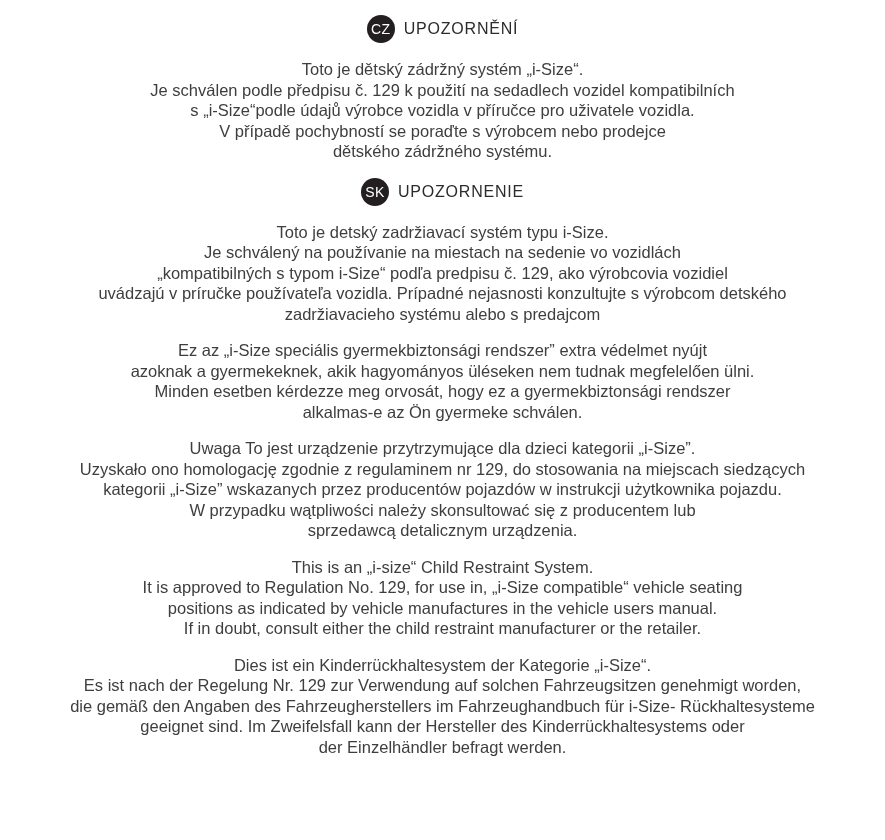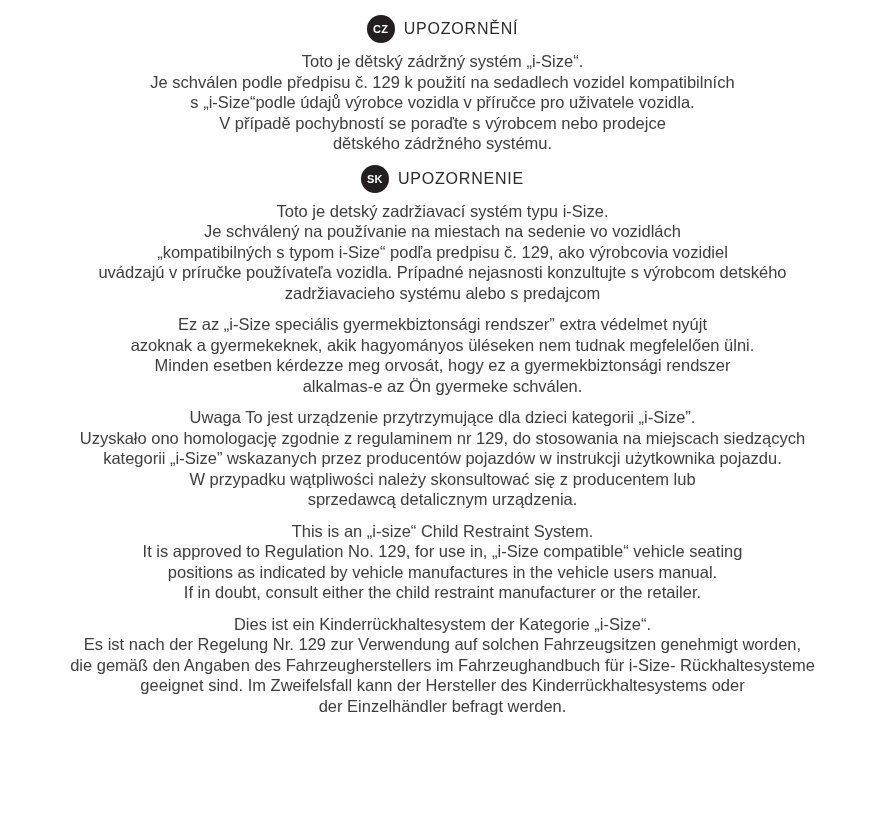--- a/index.html
+++ b/index.html
@@ -30,36 +30,36 @@
     gap: 9px;
     height: 28px;
     margin-bottom: 6px;
   }
   .badge {
     width: 28px;
     height: 28px;
     border-radius: 50%;
     background: var(--badge-bg, #231f20);
     color: var(--badge-text, #ffffff);
-    font-weight: bold;
-    font-size: 11px;
+    font-weight: normal;
+    font-size: 14px;
     letter-spacing: 0.3px;
     display: flex;
     align-items: center;
     justify-content: center;
     flex: 0 0 auto;
   }
   .title {
     font-size: 16px;
     font-weight: normal;
     letter-spacing: 0.8px;
     color: var(--heading-color, #2b2b2b);
   }
   .body-text {
-    margin: 8px;
+    margin: 16px;
     text-align: center;
     font-size: 16.5px;
     line-height: 20.5px;
     color: var(--body-color, #3e3e3e);
     white-space: pre-line;
   }
 </style>
 </head>
 <body>
 

